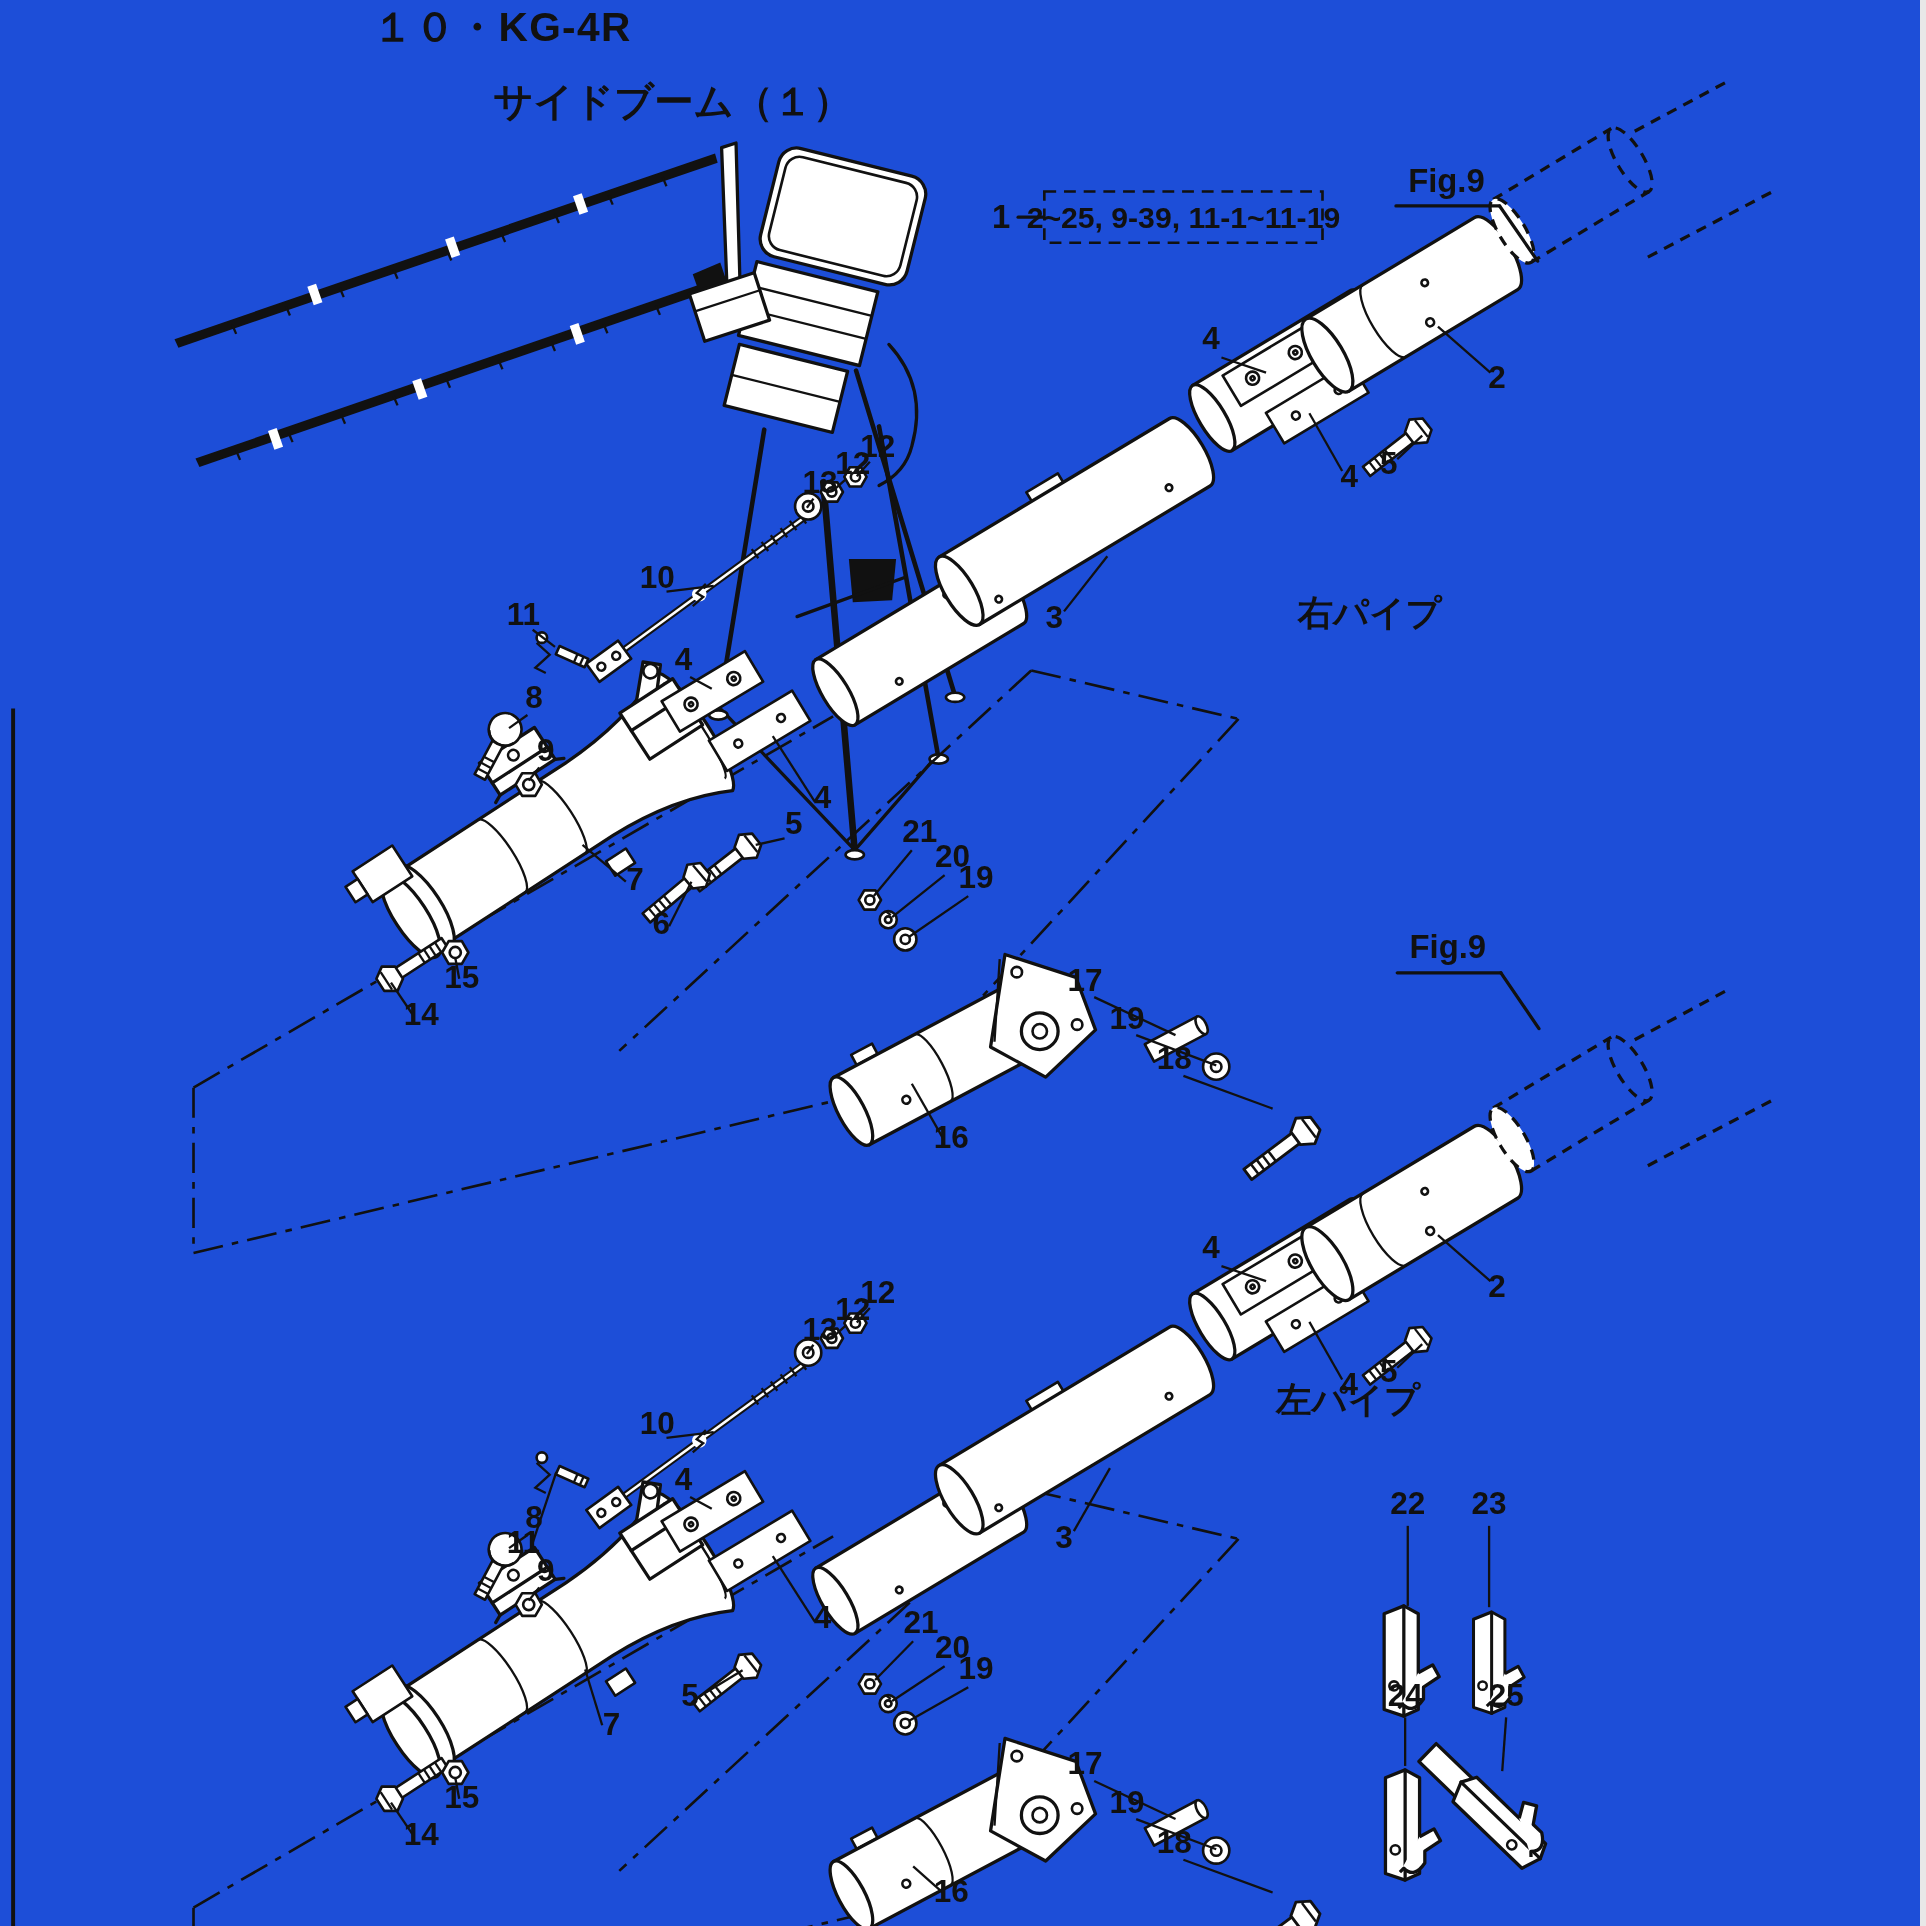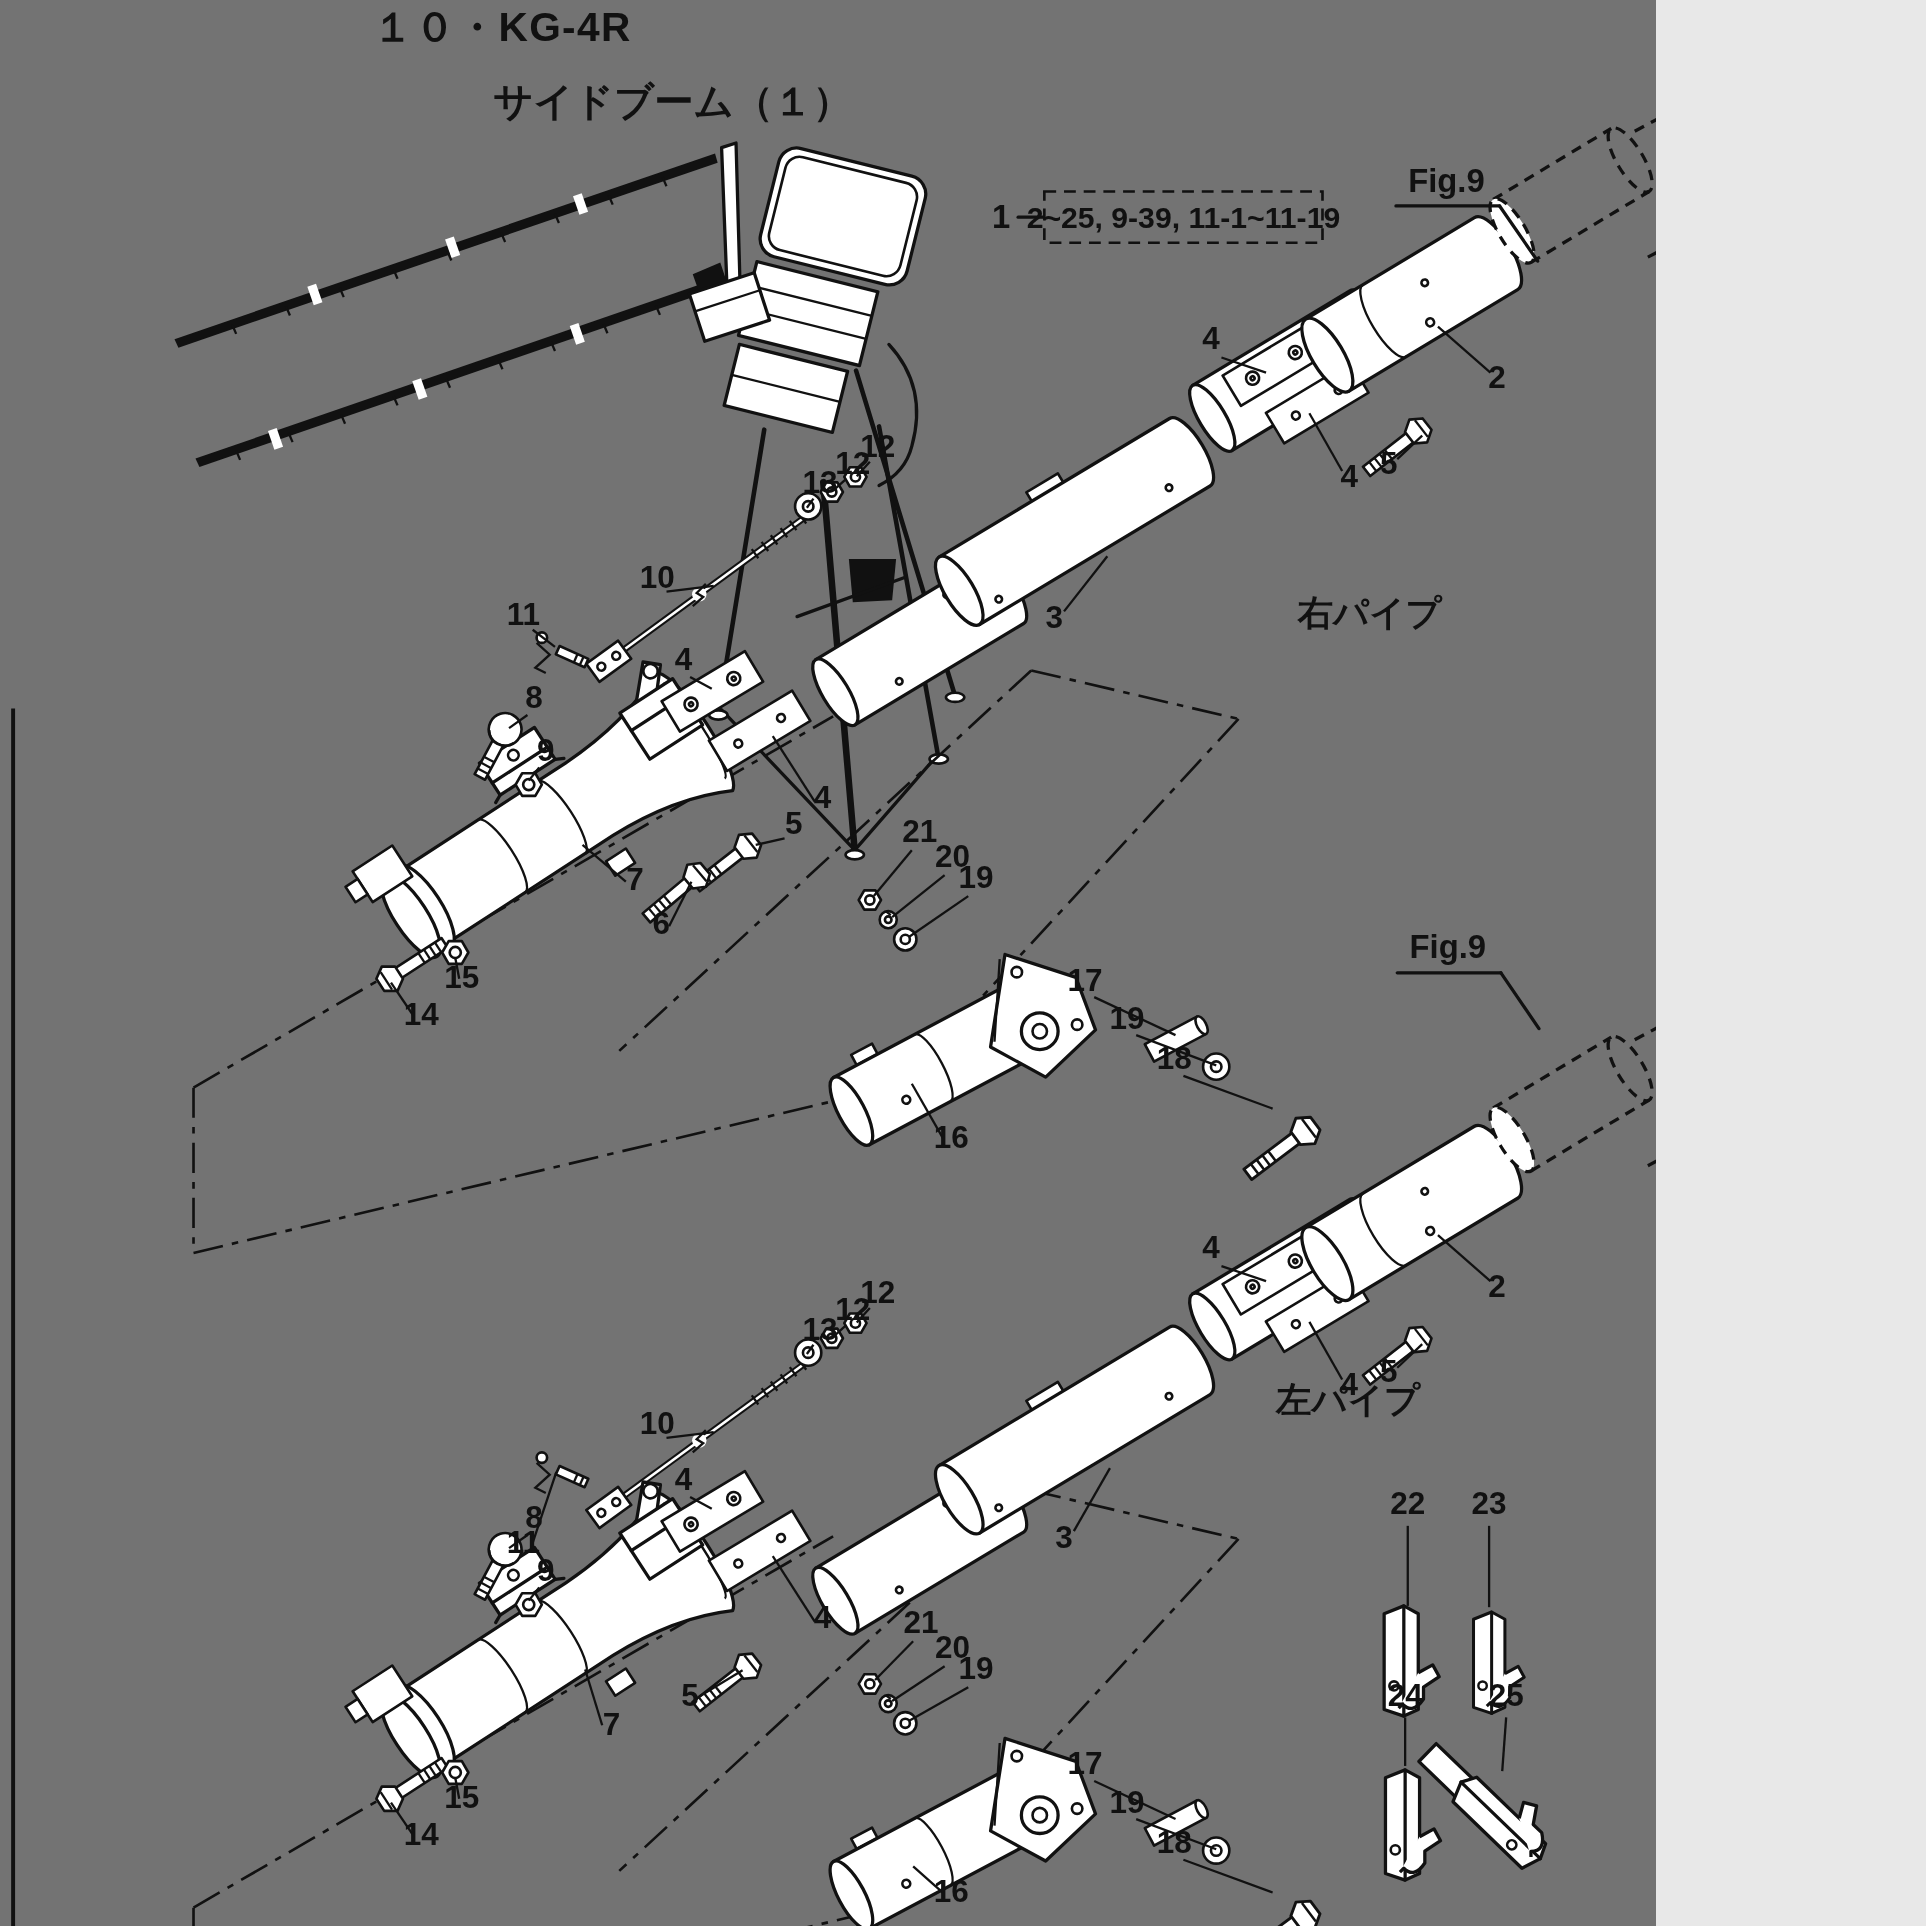--- a/index.html
+++ b/index.html
@@ -1,16 +1,16 @@
 <!DOCTYPE html>
 <html style="font-size:10.5px"><head>
 <meta charset="utf-8">
 <style>
   html,body{margin:0;padding:0;background:#e8e8e8;}
-  #page{position:relative;width:1656px;height:1926px;background:#737373;overflow:hidden;
+  #page{position:relative;width:1920px;height:1926px;background:#1d4ed8;overflow:hidden;
         font-family:"Liberation Sans", sans-serif;}
   svg{position:absolute;left:0;top:0;}
   .ln{stroke:#111;stroke-width:5;fill:none;stroke-linecap:round;stroke-linejoin:round;}
   .fw{stroke:#111;stroke-width:5;fill:#fff;stroke-linejoin:round;}
   .fw4{stroke:#111;stroke-width:4;fill:#fff;stroke-linejoin:round;}
   .thin{stroke:#111;stroke-width:3.5;fill:none;}
   .blk{fill:#111;stroke:none;}
   .dashdot{stroke:#111;stroke-width:4;fill:none;stroke-dasharray:46 14 10 14;}
   .dashed{stroke:#111;stroke-width:5;fill:none;stroke-dasharray:16 12;}
   .dashedf{stroke:#111;stroke-width:5;fill:#fff;stroke-dasharray:16 12;}

